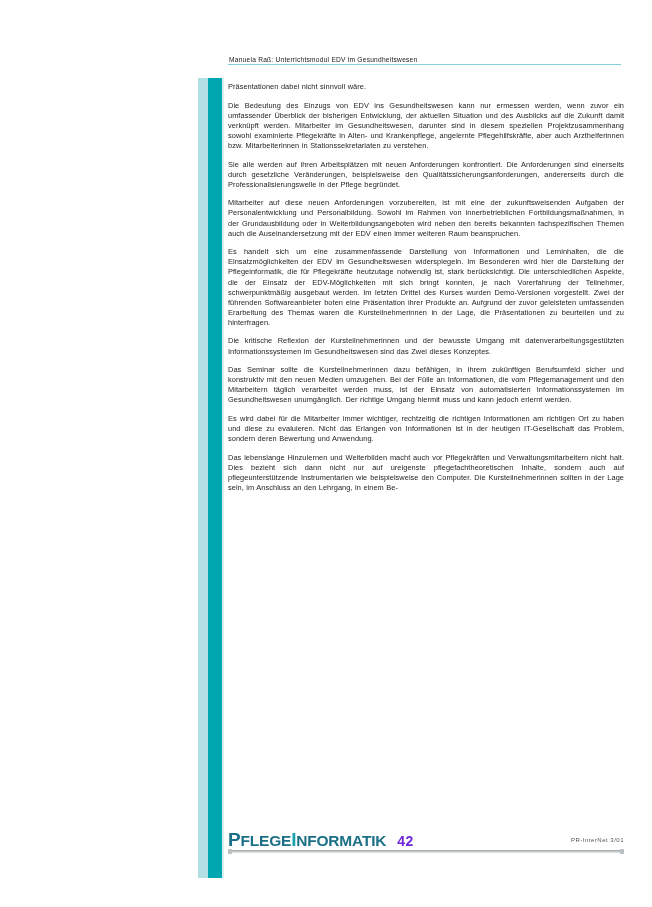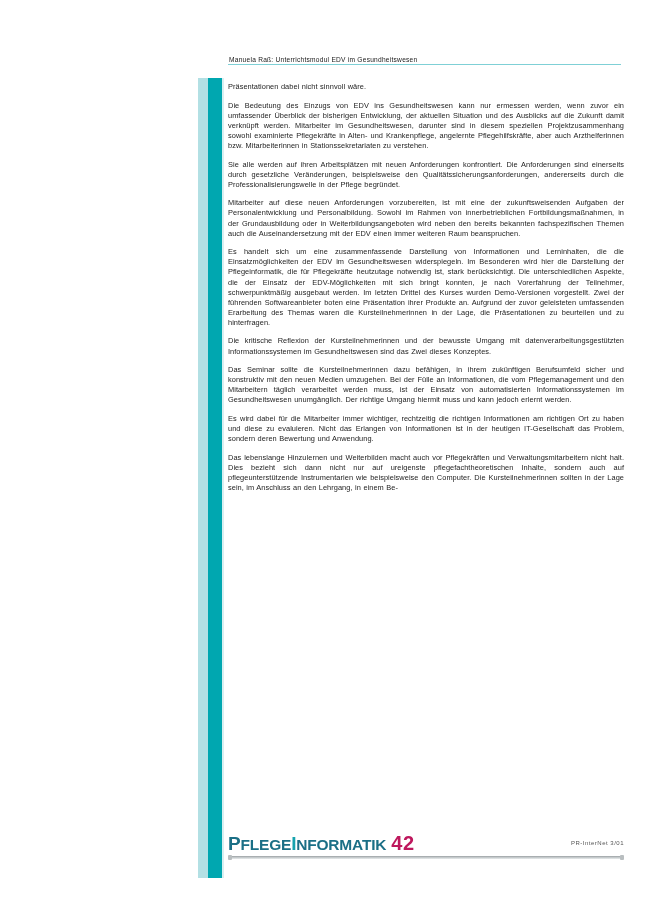--- a/index.html
+++ b/index.html
@@ -138,24 +138,24 @@
     letter-spacing: -0.2px;
     line-height: 16px;
   }
   .brand .cap {
     font-size: 19px;
   }
   .brand-accent {
     color: #17a3ae;
   }
   .page-number {
-    font-size: 20px;
-    font-weight: bold;
-    color: #be185d;
-    margin-left: 5px;
+    font-size: 14px;
+    font-weight: bold;
+    color: #6d28d9;
+    margin-left: 11px;
     letter-spacing: 0.5px;
   }
   .issue {
     font-size: 6px;
     color: #555555;
     letter-spacing: 0.5px;
     white-space: nowrap;
     padding-bottom: 2px;
   }
   .footer-rule {

